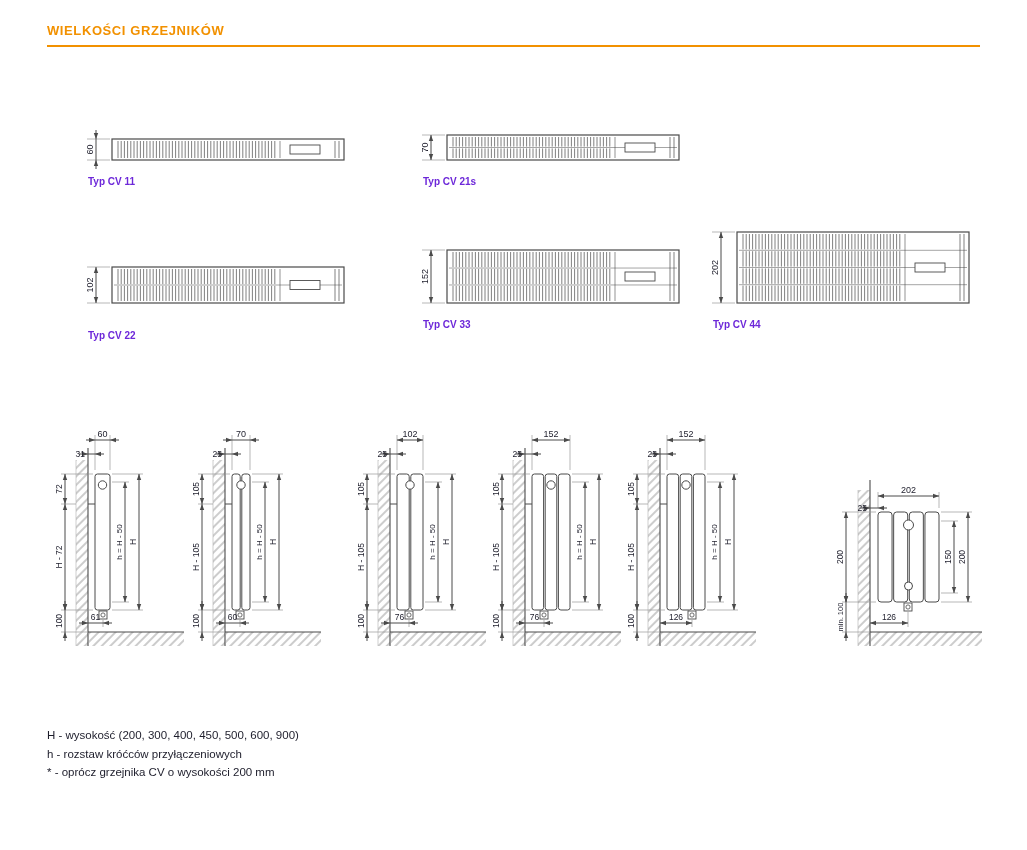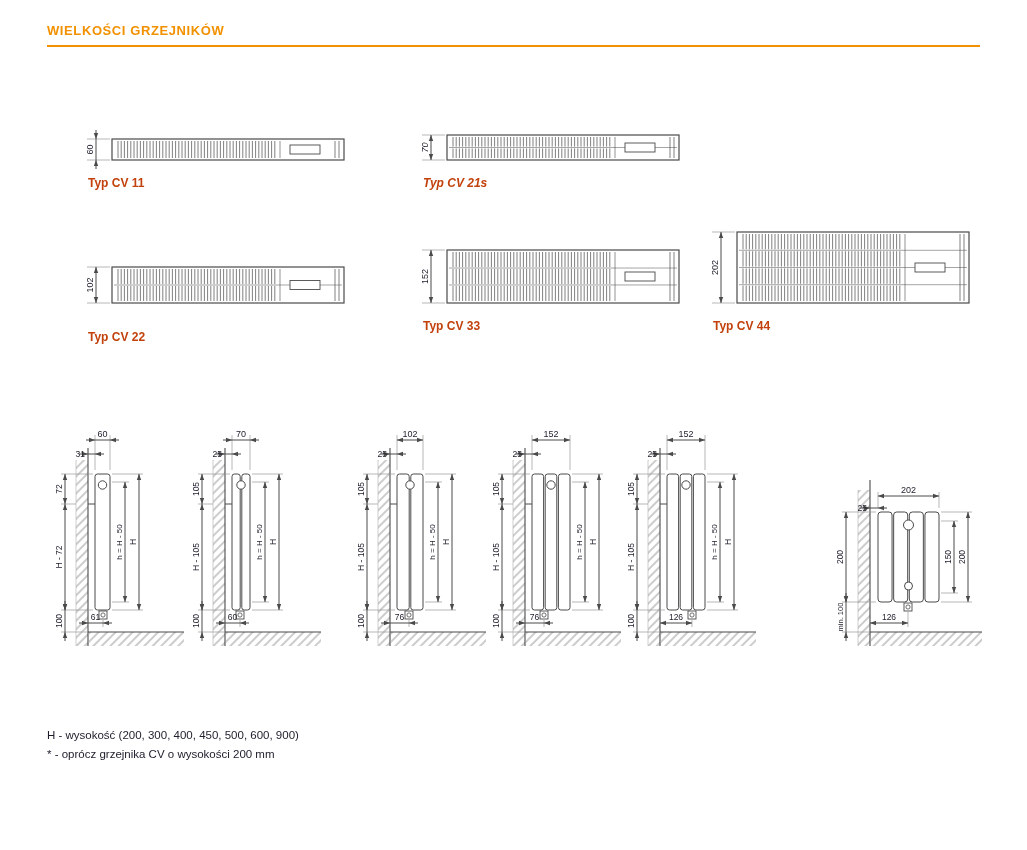--- a/index.html
+++ b/index.html
@@ -2,21 +2,21 @@
 <html><head>
 <meta charset="utf-8">
 <style>
   *{margin:0;padding:0;box-sizing:border-box;}
   html,body{background:#ffffff;}
   body{font-family:"Liberation Sans",sans-serif;color:#1d1d2b;}
   #page{position:relative;width:1027px;height:850px;background:#fff;overflow:hidden;}
   .page-title{position:absolute;left:47px;top:23px;font-size:13px;font-weight:bold;letter-spacing:.6px;color:#F29100;}
   .rule{position:absolute;left:47px;top:45px;width:933px;height:0;border-top:2px solid #F29100;}
   .tv{position:absolute;display:flex;flex-direction:column;align-items:flex-start;}
-  .tv-label{font-size:12px;font-weight:bold;color:#c2410c;margin-top:6px;margin-left:10px;white-space:nowrap;}
+  .tv-label{font-size:10px;font-weight:bold;color:#6d28d9;margin-top:6px;margin-left:10px;white-space:nowrap;}
   .subtitle{position:absolute;left:47px;top:374px;font-size:12.5px;font-weight:bold;color:#1d1d2b;}
   .sideviews{position:absolute;left:0;top:424px;width:1027px;height:256px;}
   .sv{position:absolute;top:0;}
   .legend{position:absolute;left:47px;top:729px;}
   .legend p{font-size:11.5px;color:#1d1d2b;margin:0 0 6.5px 0;}
   svg{display:block;}
   svg text{font-family:"Liberation Sans",sans-serif;}
 </style>
 </head>
 <body>
@@ -87,21 +87,21 @@
           <line x1="193.59999999999985" y1="12" x2="193.59999999999985" y2="29" stroke="#606060" stroke-width="0.8"></line>
           <line x1="196.79999999999984" y1="12" x2="196.79999999999984" y2="29" stroke="#606060" stroke-width="0.8"></line>
           <line x1="202" y1="12" x2="202" y2="29" stroke="#4a4a4a" stroke-width="0.6"></line>
           <rect x="212" y="16" width="30" height="9" fill="#fff" stroke="#4a4a4a" stroke-width="0.9"></rect>
           <line x1="261" y1="12" x2="261" y2="29" stroke="#4a4a4a" stroke-width="0.7"></line>
           <line x1="257" y1="12" x2="257" y2="29" stroke="#4a4a4a" stroke-width="0.7"></line>
         </svg>
       </div>
     <div class="tv-label">Typ CV 11</div>
   </div>
-  <div class="tv" style="left:413px;top:125px;font-style:italic;">
+  <div class="tv" style="left:413px;top:125px;">
     <div>
         <svg width="272" height="45" viewBox="0 0 272 45">
           <line x1="32" y1="10" x2="9" y2="10" stroke="#9a9a9a" stroke-width="0.7"></line>
           <line x1="32" y1="35" x2="9" y2="35" stroke="#9a9a9a" stroke-width="0.7"></line>
           <line x1="18" y1="10" x2="18" y2="35" stroke="#4a4a4a" stroke-width="1"></line>
           <path d="M 18 10 L 15.8 16 L 20.2 16 Z" fill="#4a4a4a"></path>
           <path d="M 18 35 L 15.8 29 L 20.2 29 Z" fill="#4a4a4a"></path>
           <text x="14.5" y="22.5" fill="#1d1d2b" font-size="9" text-anchor="middle" transform="rotate(-90 14.5 22.5)">70</text>
           <rect x="34" y="10" width="232" height="25" fill="#fff" stroke="#4a4a4a" stroke-width="1.2"></rect>
           <line x1="40" y1="12" x2="40" y2="21.6" stroke="#606060" stroke-width="0.8"></line>
@@ -1099,16 +1099,17 @@
           <line x1="50" y1="199" x2="88" y2="199" stroke="#4a4a4a" stroke-width="1"></line>
           <path d="M 50 199 L 56 196.8 L 56 201.2 Z" fill="#4a4a4a"></path>
           <path d="M 88 199 L 82 196.8 L 82 201.2 Z" fill="#4a4a4a"></path>
           <text x="69" y="195.5" fill="#1d1d2b" font-size="8.5" text-anchor="middle">126</text>
         </svg>
       </div>
   </div>
 
   <div class="legend">
     <p>H - wysokość (200, 300, 400, 450, 500, 600, 900)</p>
+    <p>h - rozstaw króćców przyłączeniowych</p>
     <p>* - oprócz grzejnika CV o wysokości 200 mm</p>
   </div>
 
 </div>
 
 </body></html>

